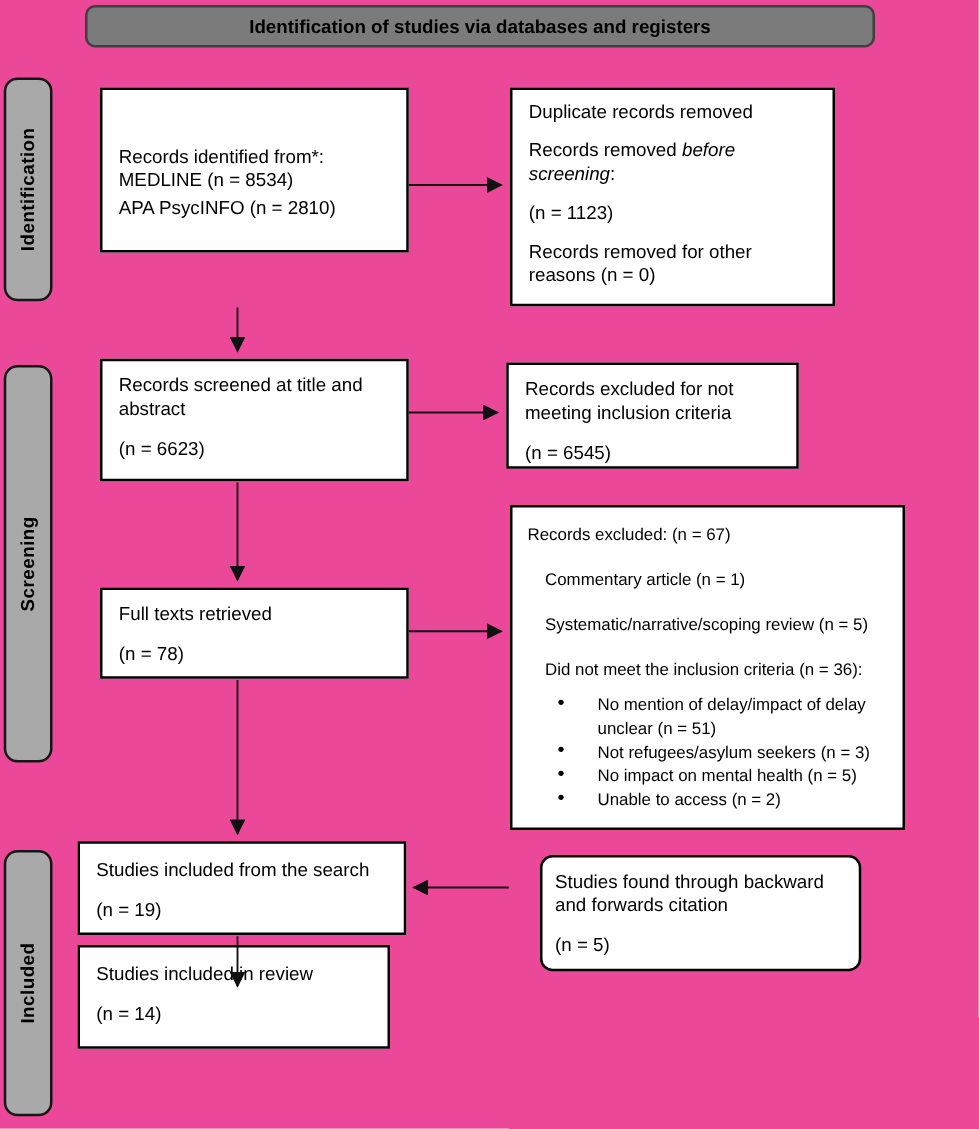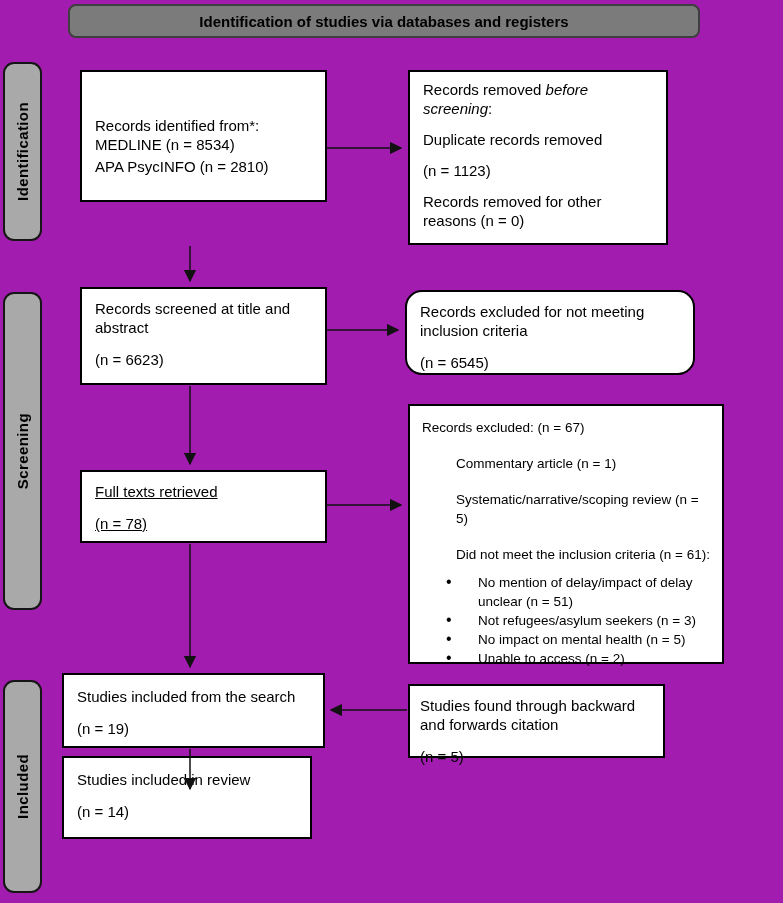--- a/index.html
+++ b/index.html
@@ -1,17 +1,17 @@
 <!DOCTYPE html>
 <html><head>
 <meta charset="utf-8">
 <style>
   html,body { margin:0; padding:0; background:#ffffff; }
   .canvas {
-    position:relative; width:783px; height:903px; background:#a21caf;
+    position:relative; width:783px; height:903px; background:#ec4899;
     font-family:"Liberation Sans", sans-serif; color:#000; overflow:hidden;
   }
   .header {
     position:absolute; left:68px; top:4px; width:632px; height:34px;
     background:#7b7b7b; border:2px solid #3f3f3f; border-radius:8px;
     display:flex; align-items:center; justify-content:center;
     font-size:15px; font-weight:bold; box-sizing:border-box;
   }
   .stage {
     position:absolute; left:3px; width:39px;
@@ -30,34 +30,34 @@
     font-size:15px; line-height:19px; padding:10px 13px; box-sizing:border-box;
   }
   .flowbox p { margin:0; }
   .mt  { margin-top:13px !important; }
   .box-records-identified { left:80px; top:70px; width:247px; height:132px; padding-top:44px; }
   .box-records-identified .apa { margin-top:3px; }
   .box-records-removed   { left:408px; top:70px;  width:260px; height:175px; padding-top:8px; }
   .box-records-removed p { margin-top:12px; }
   .box-records-removed p:first-child { margin-top:0; }
   .box-records-screened  { left:80px;  top:287px; width:247px; height:98px; }
-  .box-records-excluded-criteria { left:405px; top:290px; width:290px; height:85px;border-radius:17px; }
-  .box-full-texts        { left:80px;  top:470px; width:247px; height:73px;text-decoration:underline; }
+  .box-records-excluded-criteria { left:405px; top:290px; width:234px; height:85px; }
+  .box-full-texts        { left:80px;  top:470px; width:247px; height:73px; }
   .box-records-excluded-detail {
     left:408px; top:404px; width:316px; height:260px;
     font-size:13.5px; line-height:19px; padding:12px;
   }
-  .box-records-excluded-detail .reason { margin-top:17px; margin-left:34px; }
+  .box-records-excluded-detail .reason { margin-top:17px; margin-left:14px; }
   .box-records-excluded-detail ul { margin:9px 0 4px 24px; padding:0; list-style:none; }
   .box-records-excluded-detail li { position:relative; padding-left:32px; line-height:19px; }
   .box-records-excluded-detail li::before {
     content:"\2022"; position:absolute; left:0; top:-1px; font-size:16px;
   }
   .box-studies-included-search { left:62px;  top:673px; width:263px; height:75px; padding-top:12px; }
-  .box-studies-citation        { left:408px; top:684px; width:257px; height:74px; padding:10px; }
+  .box-studies-citation        { left:432px; top:684px; width:257px; height:93px; padding:10px;border-radius:10px; }
   .box-studies-included-review { left:62px;  top:756px; width:250px; height:83px; padding-top:12px; }
   .arrows { position:absolute; left:0; top:0; width:783px; height:903px; pointer-events:none; }
   em { font-style:italic; }
 </style>
 </head>
 <body>
 
 <div class="canvas">
 
   <div class="header">
@@ -74,22 +74,22 @@
     <span>Included</span>
   </div>
 
   <div class="flowbox box-records-identified">
     <p>Records identified from*:</p>
     <p>MEDLINE (n = 8534)</p>
     <p class="apa">APA PsycINFO (n = 2810)</p>
   </div>
 
   <div class="flowbox box-records-removed">
+    <p>Duplicate records removed</p>
     <p><span>Records removed </span><em>before</em><br><em>screening</em><span>:</span></p>
-    <p>Duplicate records removed</p>
     <p>(n = 1123)</p>
     <p>Records removed for other reasons (n = 0)</p>
   </div>
 
   <div class="flowbox box-records-screened">
     <p>Records screened at title and abstract</p>
     <p class="mt">(n = 6623)</p>
   </div>
 
   <div class="flowbox box-records-excluded-criteria">
@@ -99,21 +99,21 @@
 
   <div class="flowbox box-full-texts">
     <p>Full texts retrieved</p>
     <p class="mt">(n = 78)</p>
   </div>
 
   <div class="flowbox box-records-excluded-detail">
     <p>Records excluded: (n = 67)</p>
     <p class="reason">Commentary article (n = 1)</p>
     <p class="reason">Systematic/narrative/scoping review (n = 5)</p>
-    <p class="reason">Did not meet the inclusion criteria (n = 61):</p>
+    <p class="reason">Did not meet the inclusion criteria (n = 36):</p>
     <ul>
       <li>No mention of delay/impact of delay unclear (n = 51)</li>
       <li>Not refugees/asylum seekers (n = 3)</li>
       <li>No impact on mental health (n = 5)</li>
       <li>Unable to access (n = 2)</li>
     </ul>
   </div>
 
   <div class="flowbox box-studies-included-search">
     <p>Studies included from the search</p>

